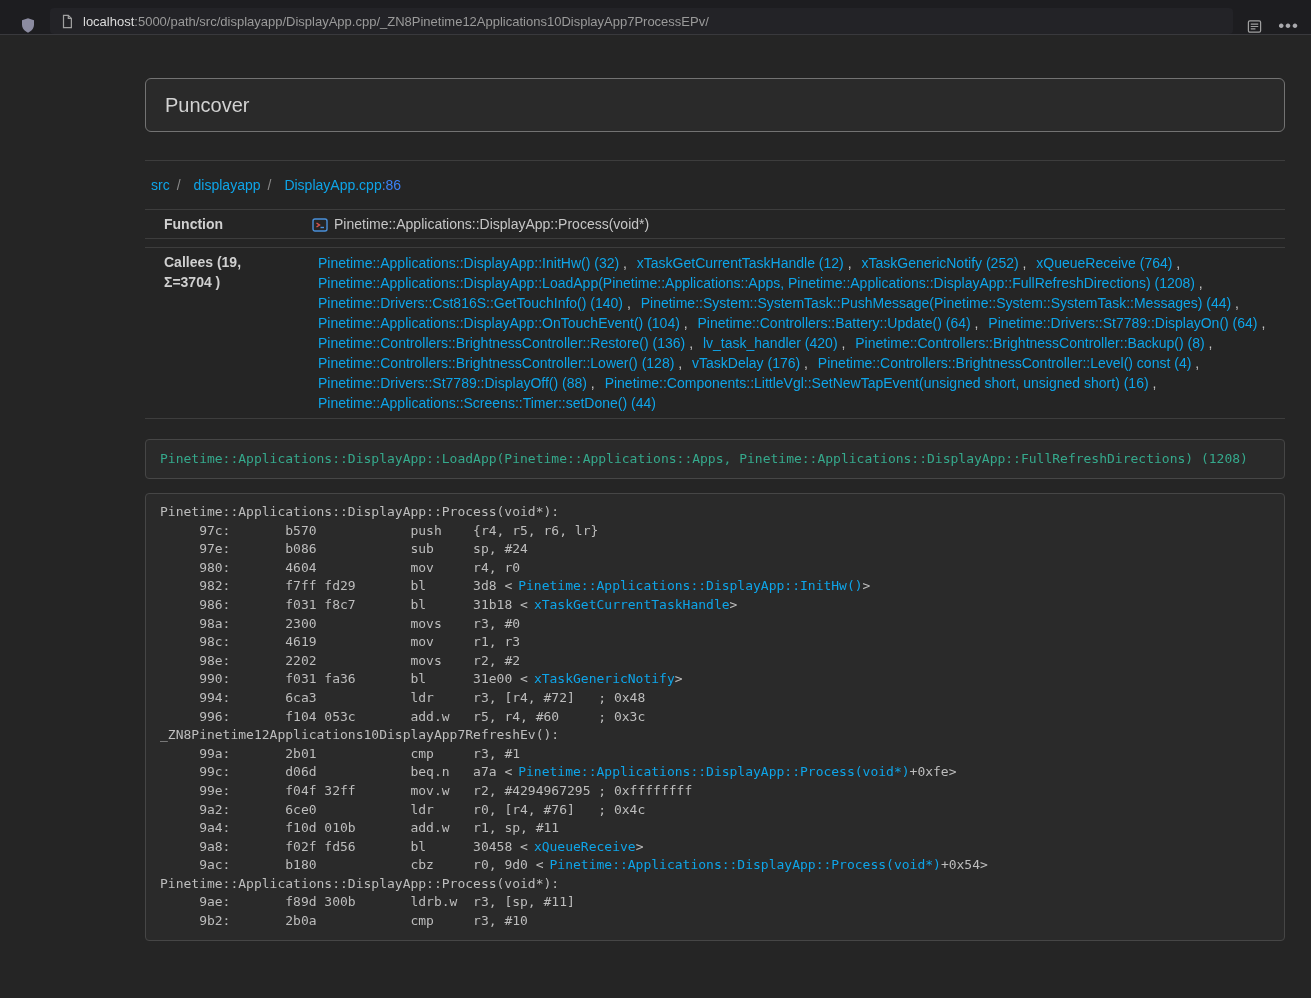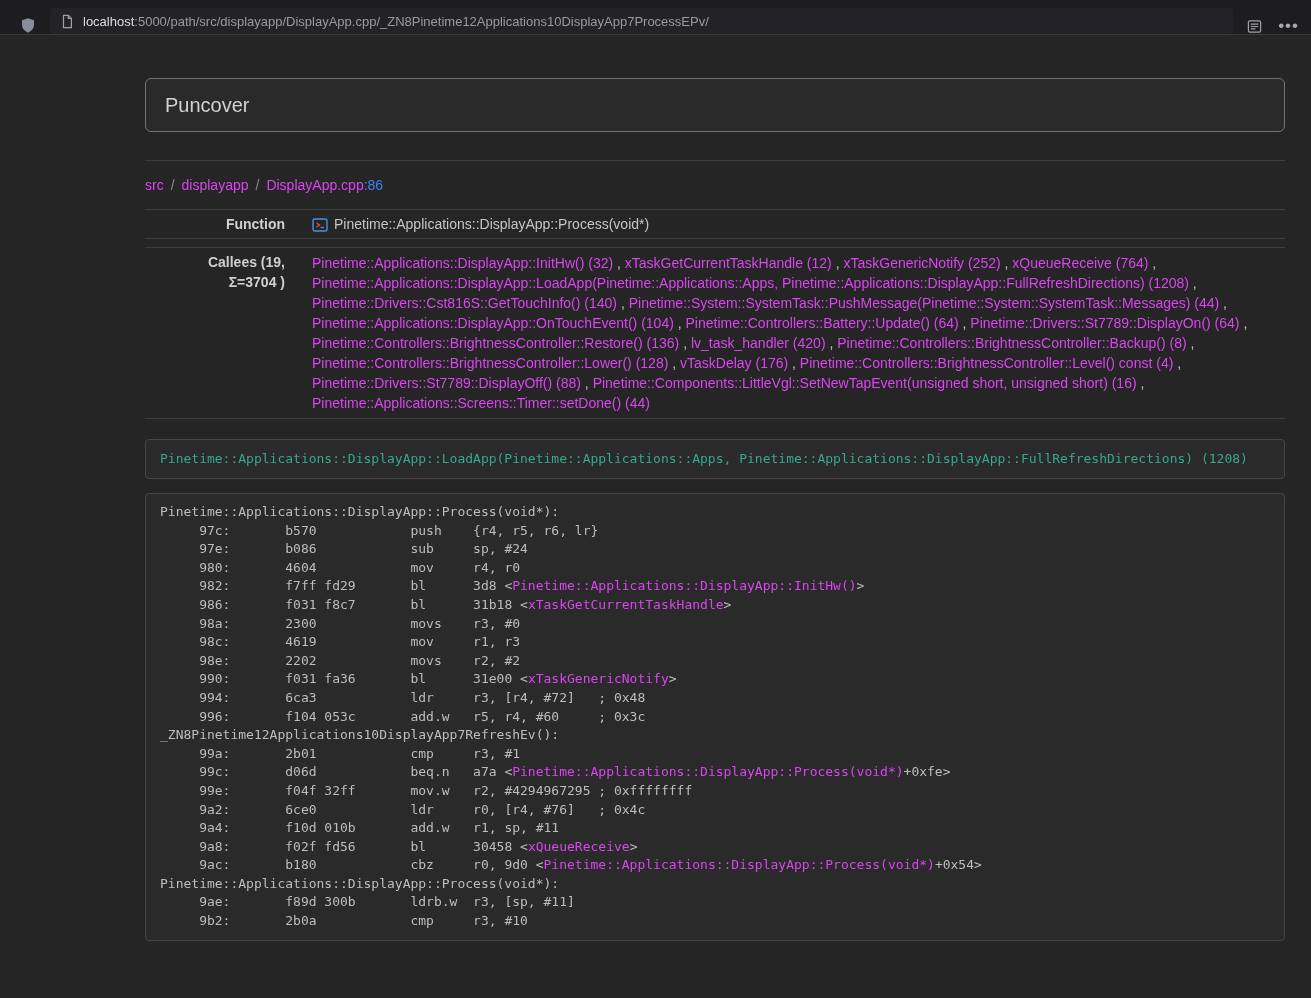--- a/index.html
+++ b/index.html
@@ -4,21 +4,21 @@
 <style>
   * { box-sizing: border-box; }
   html, body { margin: 0; padding: 0; }
   body {
     width: 1311px; height: 998px; overflow: hidden;
     background: #252525;
     color: #c6c6c6;
     font-family: "Liberation Sans", sans-serif;
     font-size: 14px;
   }
-  a { color: #d946ef; text-decoration: none; cursor: pointer; }
+  a { color: #0ea5e9; text-decoration: none; cursor: pointer; margin-left: 6px; }
 
   
   .topbar {
     height: 35px; background: #1d1d20;
     border-bottom: 1px solid #39393d;
     display: flex; align-items: flex-end;
     padding: 0 12px;
   }
   .topbar svg { display: block; }
   .shield-wrap { margin: 0 14px 0 8px; display: flex; }
@@ -53,21 +53,21 @@
   .breadcrumb { margin: 0 0 14px 0; line-height: 20px; }
   .bc-sep { color: #8a8a8a; margin: 0 7px; }
   .bc-suffix { color: #3b82f6; }
 
   
   .symbol-table { border-bottom: 1px solid #3d3d3d; }
   .trow { display: flex; border-top: 1px solid #3d3d3d; }
   .tlabel {
     flex: 0 0 148px; width: 148px;
     padding: 4px 8px 4px 19px;
-    font-weight: 700; color: #d0d0d0; line-height: 20px; text-align: right;
+    font-weight: 700; color: #d0d0d0; line-height: 20px;
   }
   .tcell { flex: 1; padding: 4px 8px 4px 19px; line-height: 20px; min-width: 0; }
   .tcell.nested-wrap { padding: 0 8px; }
   .callees-cell { padding-top: 5px; padding-bottom: 5px; }
 
   .func-cell { display: flex; align-items: center; }
   .func-icon { margin-right: 6px; display: inline-flex; position: relative; top: 1px; }
 
   table.inner {
     width: 100%; border-collapse: collapse; font-size: 14px; color: #c6c6c6;

